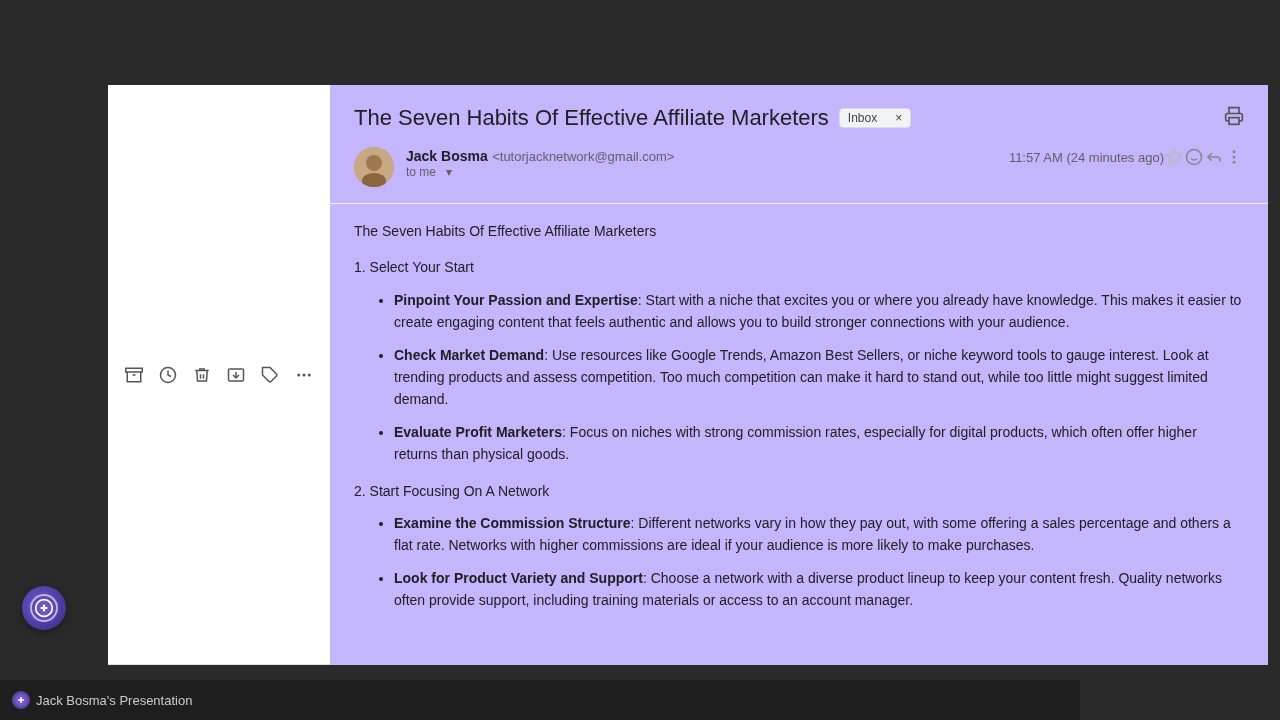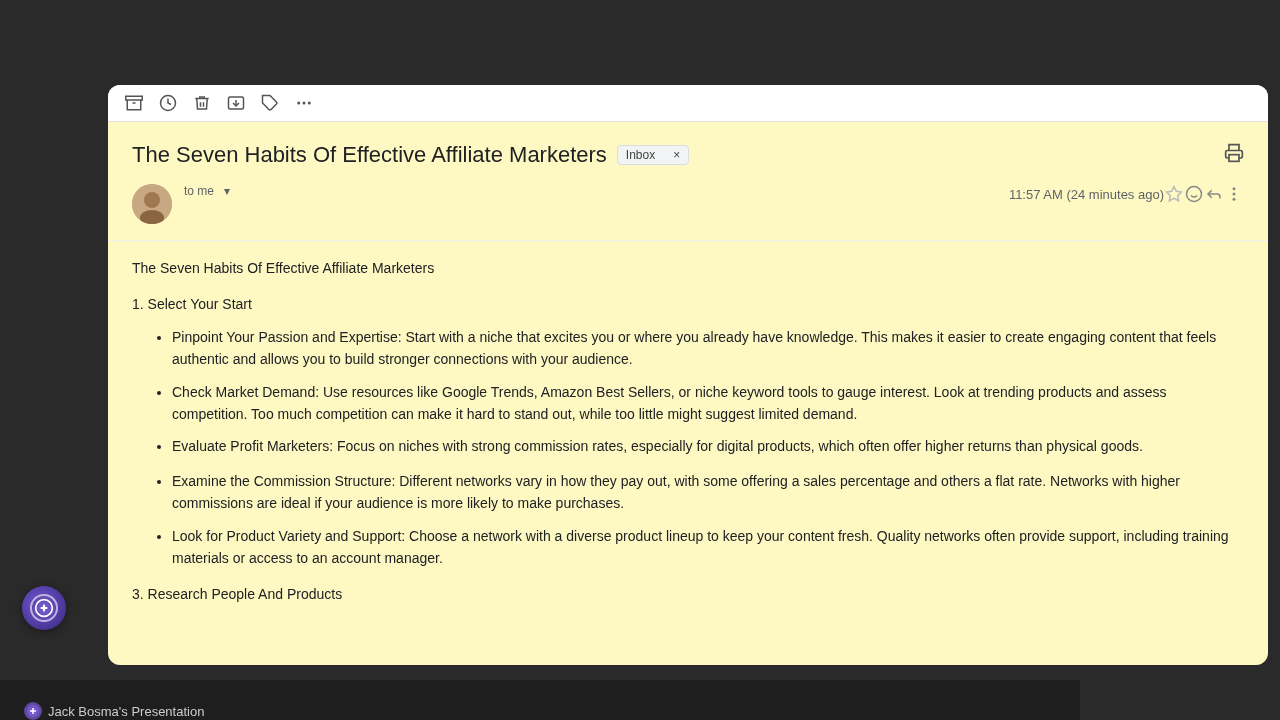--- a/index.html
+++ b/index.html
@@ -14,22 +14,22 @@
 
     
     .taskbar {
       position: absolute;
       bottom: 0;
       left: 0;
       width: 1080px;
       height: 40px;
       background: #1e1e1e;
       display: flex;
-      align-items: flex-end;
-      padding: 0 24px;
+      align-items: center;
+      padding: 0 12px;
     }
     .taskbar-item {
       display: flex;
       align-items: center;
       gap: 6px;
       color: #ccc;
       font-size: 13px;
     }
     .taskbar-icon {
       width: 18px;
@@ -43,25 +43,24 @@
       color: white;
     }
 
     
     .email-container {
       position: absolute;
       top: 85px;
       left: 108px;
       right: 12px;
       bottom: 55px;
-      background: #fef9c3;
-      border-radius: 12px;
+      background: #c4b5fd;
+      border-radius: 0;
       overflow: hidden;
       display: flex;
-      flex-direction: column;
     }
 
     
     .email-toolbar {
       display: flex;
       align-items: center;
       gap: 14px;
       padding: 8px 16px;
       border-bottom: 1px solid #e0e0e0;
       background: #fff;
@@ -202,21 +201,21 @@
       font-size: 14px;
       line-height: 1.6;
     }
     .email-text-content .section-number {
       font-size: 14px;
       color: #202124;
       margin-bottom: 10px;
       margin-top: 14px;
     }
     .bold-text {
-      font-weight: normal;
+      font-weight: bold;
       text-align: right;
     }
 
     
     .email-body::-webkit-scrollbar {
       width: 8px;
     }
     .email-body::-webkit-scrollbar-thumb {
       background: #c0c0c0;
       border-radius: 4px;
@@ -332,20 +331,24 @@
       <div class="sender-row">
         <div class="avatar">
 
           <svg width="40" height="40" viewBox="0 0 40 40">
             <rect width="40" height="40" rx="20" fill="#c8a882"></rect>
             <circle cx="20" cy="16" r="8" fill="#a07850"></circle>
             <ellipse cx="20" cy="34" rx="12" ry="8" fill="#8a6640"></ellipse>
           </svg>
         </div>
         <div class="sender-info">
+          <div>
+            <span class="sender-name">Jack Bosma</span>
+            <span class="sender-email">&lt;tutorjacknetwork@gmail.com&gt;</span>
+          </div>
           <div class="sender-to">
             <span>to me</span>
             <span style="cursor:pointer;">▾</span>
           </div>
         </div>
         <div class="sender-actions">
           <span class="timestamp">11:57 AM (24 minutes ago)</span>
           <div class="action-icon" title="Star">
             <svg width="18" height="18" viewBox="0 0 24 24" fill="none" stroke="#bbb" stroke-width="2">
               <polygon points="12 2 15.09 8.26 22 9.27 17 14.14 18.18 21.02 12 17.77 5.82 21.02 7 14.14 2 9.27 8.91 8.26 12 2"></polygon>
@@ -388,33 +391,33 @@
           <span class="bold-text">Pinpoint Your Passion and Expertise</span><span>: Start with a niche that excites you or where you already have knowledge. This makes it easier to create engaging content that feels authentic and allows you to build stronger connections with your audience.</span>
         </li>
         <li>
           <span class="bold-text">Check Market Demand</span><span>: Use resources like Google Trends, Amazon Best Sellers, or niche keyword tools to gauge interest. Look at trending products and assess competition. Too much competition can make it hard to stand out, while too little might suggest limited demand.</span>
         </li>
         <li>
           <span class="bold-text">Evaluate Profit Marketers</span><span>: Focus on niches with strong commission rates, especially for digital products, which often offer higher returns than physical goods.</span>
         </li>
       </ul>
 
+      <p class="section-number">
+        <span>2.</span>
+        <span>Start Focusing On A Network</span>
+      </p>
       <ul style="margin-top:5px;">
         <li>
           <span class="bold-text">Examine the Commission Structure</span><span>: Different networks vary in how they pay out, with some offering a sales percentage and others a flat rate. Networks with higher commissions are ideal if your audience is more likely to make purchases.</span>
         </li>
         <li>
           <span class="bold-text">Look for Product Variety and Support</span><span>: Choose a network with a diverse product lineup to keep your content fresh. Quality networks often provide support, including training materials or access to an account manager.</span>
         </li>
       </ul>
 
-      <p class="section-number">
-        <span>3.</span>
-        <span>Research People And Products</span>
-      </p>
 
     </div>
   </div>
 </div>
 
 <div class="fab">
   <div class="fab-inner">
     <svg width="20" height="20" viewBox="0 0 24 24" fill="none" stroke="white" stroke-width="2">
       <circle cx="12" cy="12" r="10" fill="rgba(100,80,200,0.5)"></circle>
       <line x1="8" y1="12" x2="16" y2="12" stroke="white" stroke-width="2.5"></line>

